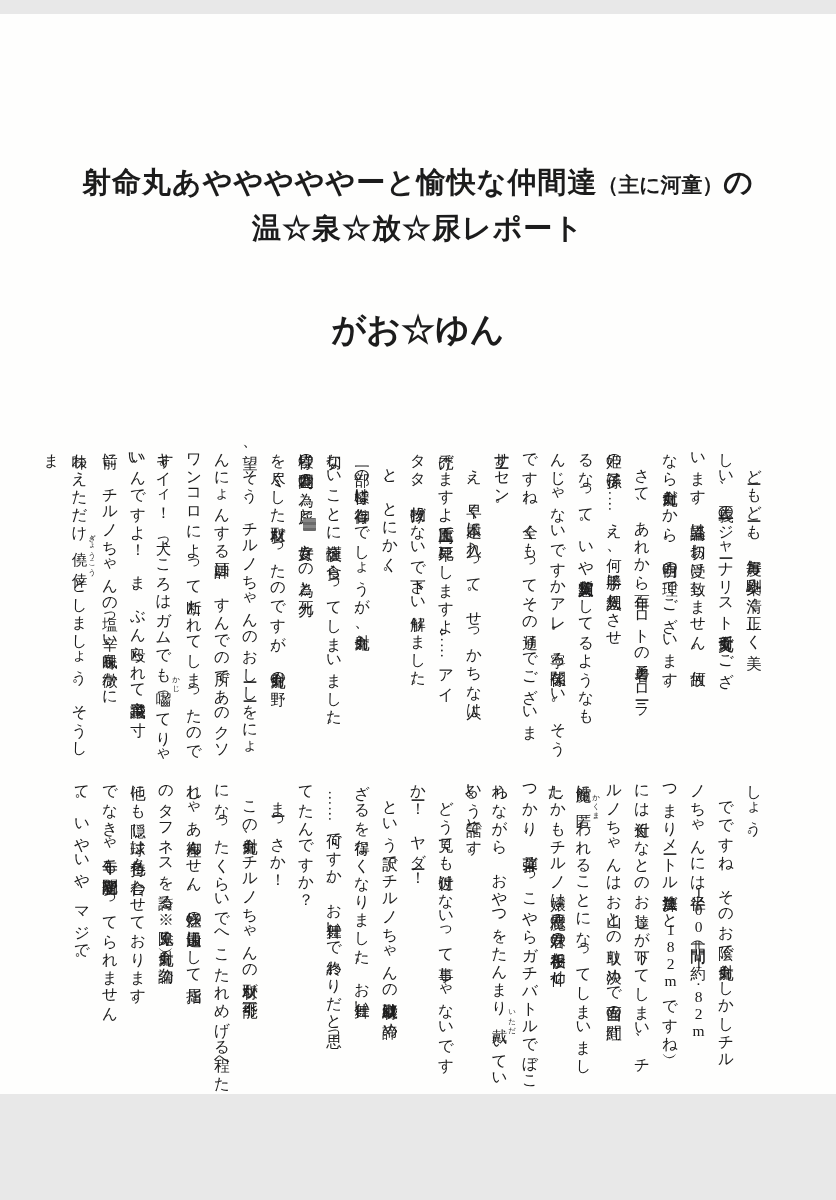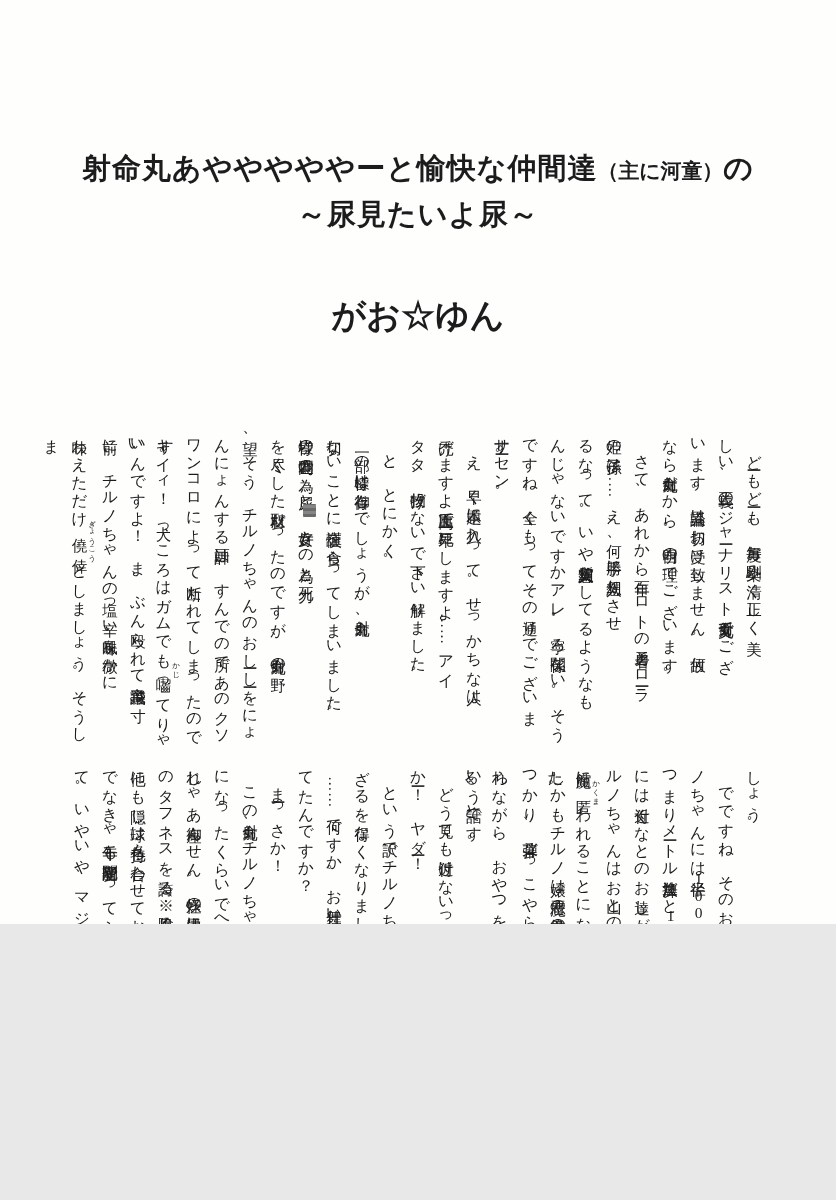--- a/index.html
+++ b/index.html
@@ -1,17 +1,17 @@
 <!DOCTYPE html>
 <html lang="ja"><head>
 <meta charset="utf-8">
 <style>
   html,body { margin:0; padding:0; background:#e8e8e8; }
   .page {
-    position:relative; width:836px; height:924px; margin:0 auto;
+    position:relative; width:836px; height:1080px; margin:14px auto;
     background:#fefefd; color:#1c1c1c; overflow:hidden;
     font-family:"Liberation Serif","DejaVu Serif",serif;
   }
   
   .title-block {
     position:absolute; top:147px; left:0; right:0;
     text-align:center; font-weight:bold; font-size:29px;
     line-height:43px; letter-spacing:1px; white-space:nowrap;
   }
   .title-paren { font-size:0.72em; letter-spacing:0; }
@@ -48,21 +48,21 @@
     transform:skewX(-6deg);
   }
 </style>
 </head>
 <body>
 
 <div class="page">
 
   <header class="title-block">
     <div><span>射命丸あやややややーと愉快な仲間達</span><span class="title-paren">（主に河童）</span><span>の</span></div>
-    <div>～尿見たいよ尿～</div>
+    <div>温☆泉☆放☆尿レポート</div>
   </header>
 
   <div class="author">がお☆ゆん</div>
 
   <section class="vtext top" id="top-block">
       <div class="vline indent">どーもどーも。毎度お馴染み清く正しく美</div>
       <div class="vline">しい、正義のジャーナリスト射命丸文でござ</div>
       <div class="vline">います。異論は一切お受け致しません。何故</div>
       <div class="vline">なら射命丸だから。自明の理でございます。</div>
       <div class="vline indent">さて、あれから百年、ロトの勇者とローラ</div>

